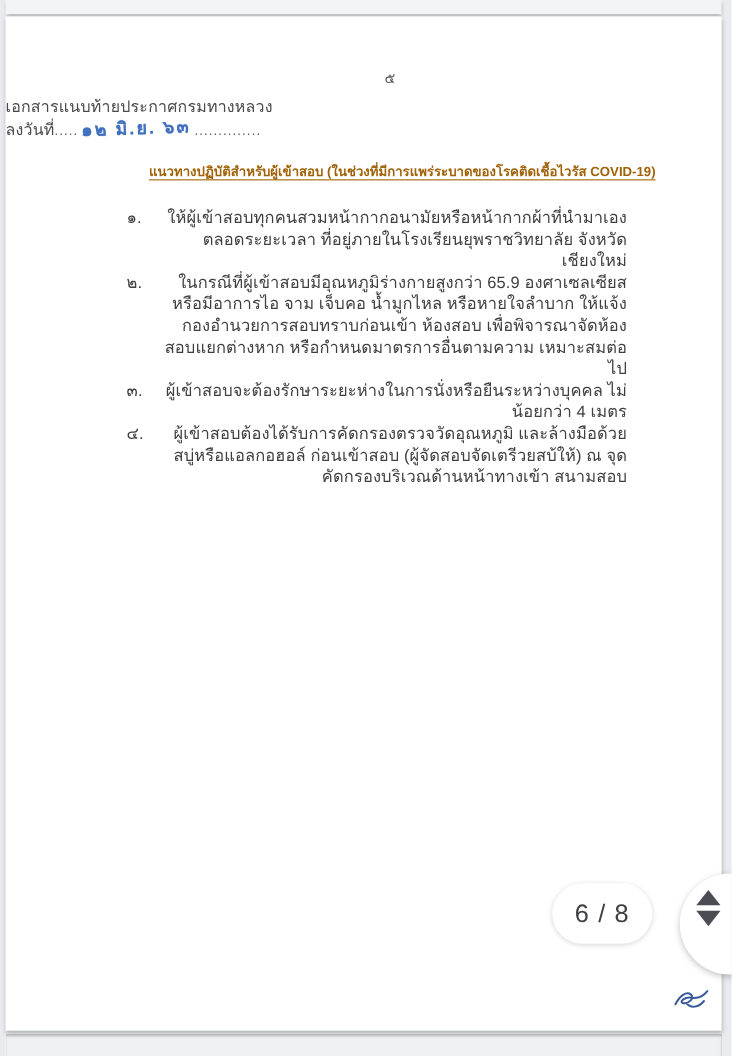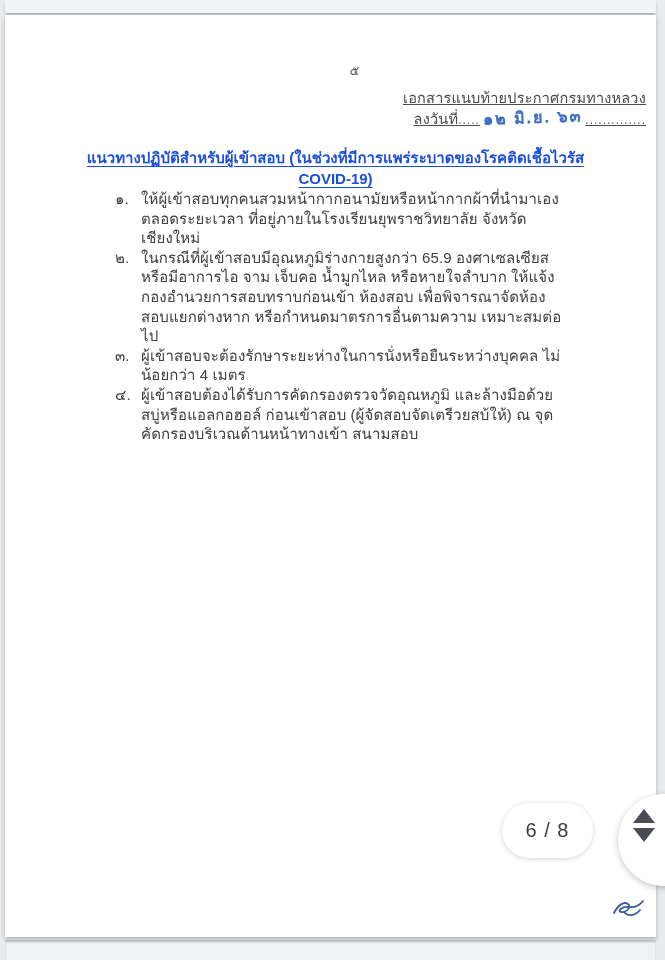--- a/index.html
+++ b/index.html
@@ -29,65 +29,64 @@
     box-shadow: inset 0 2px 2px rgba(60,64,67,0.25);
     z-index: 1;
   }
   .thai-page-num {
     position: absolute; top: 45px; left: 0; right: 0;
     text-align: center; padding-left: 48px;
     font-size: 13px; color: #555;
   }
   .doc-header {
     position: absolute; top: 74px; left: 0; right: 0;
-    text-align: right; padding-right: 10px;
+    text-align: left; padding-right: 10px;
     font-size: 14.5px; color: #4a4a4a; line-height: 19px;
     letter-spacing: 0.2px;
-    text-decoration: underline;
   }
   .date-line { margin-top: 1px; }
   .dots { color: #5a5a5a; letter-spacing: 1px; font-size: 12px; }
   .handwritten {
     display: inline-block;
     color: #3f6fbe;
     font-weight: bold;
     font-size: 16px;
     transform: rotate(-2deg) translateY(-1px);
     letter-spacing: 2px;
     padding: 0 3px;
     text-shadow: 0 0 1px rgba(63,111,190,0.6);
   }
   .doc-title {
     position: absolute; top: 131px; left: 0; right: 0;
-    text-align: center; padding: 0 60px 0 70px;
-    font-size: 15px; font-weight: bold; color: #1d4ed8;
+    text-align: right; padding: 0 60px 0 70px;
+    font-size: 12px; font-weight: bold; color: #a16207;
     text-decoration: underline;
     text-underline-offset: 3px;
   }
   .item-list {
     position: absolute; top: 174px; left: 110px; width: 455px;
     list-style: none;
   }
   .item-list li {
     display: flex;
     font-size: 15px; line-height: 19.6px; color: #3f3f3f;
     letter-spacing: 0.1px;
   }
   .item-num { width: 26px; flex: 0 0 26px; }
-  .item-text { flex: 1; }
+  .item-text { flex: 1; text-align: right; }
   .signature-mark {
     position: absolute; right: 10px; bottom: 12px;
     width: 36px; height: 28px;
   }
   .page-pill {
     position: absolute; left: 502px; top: 803px; width: 91px; height: 55px;
     background: #ffffff; border-radius: 28px;
     box-shadow: 0 1px 5px rgba(60,64,67,0.22);
     display: flex; align-items: center; justify-content: center;
-    font-size: 20px; color: #3c4043; letter-spacing: 1px;
+    font-size: 23px; color: #3c4043; letter-spacing: 1px;
     z-index: 5;
   }
   .nav-circle {
     position: absolute; left: 618px; top: 794px; width: 92px; height: 92px;
     background: #ffffff; border-radius: 50%;
     box-shadow: 0 2px 6px rgba(60,64,67,0.30);
     z-index: 5;
     cursor: pointer;
   }
   .tri {

